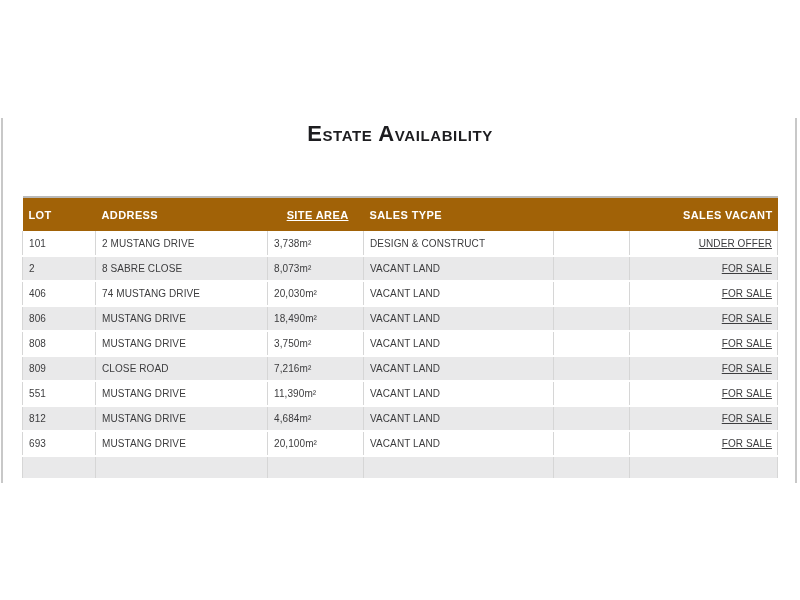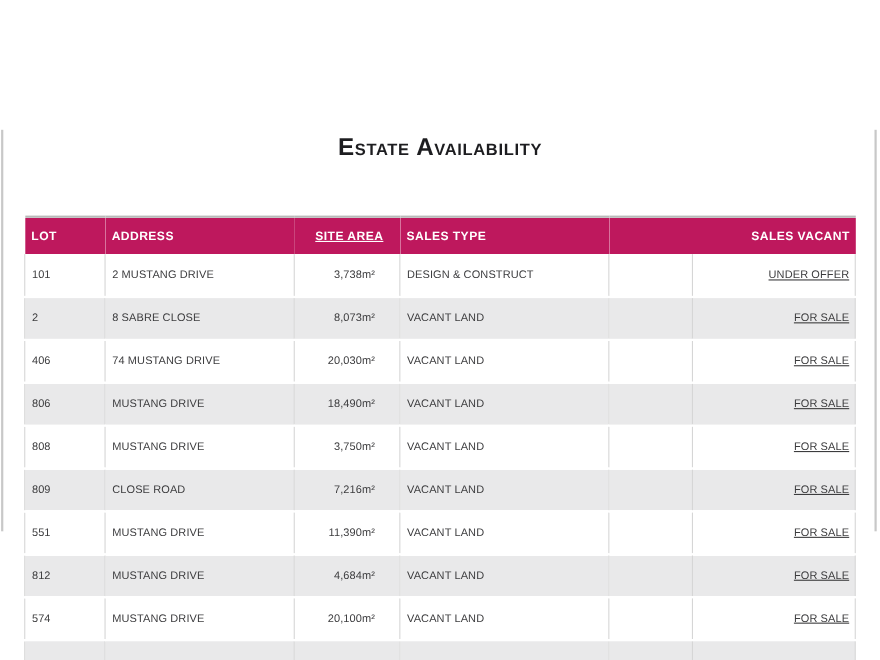--- a/index.html
+++ b/index.html
@@ -60,51 +60,51 @@
     table-layout: fixed;
   }
   col.c-lot   { width: 73px; }
   col.c-addr  { width: 172px; }
   col.c-area  { width: 96px; }
   col.c-type  { width: 190px; }
   col.c-note  { width: 76px; }
   col.c-price { width: 148px; }
 
   thead th {
-    background: #be185d;
+    background: #a16207;
     border-top: 2px solid #b9b9b9;
     color: #ffffff;
     font-size: 11px;
     font-weight: 700;
     letter-spacing: 0.4px;
     height: 34px;
     padding: 0 6px;
     text-align: left;
     white-space: nowrap;
     overflow: hidden;
   }
   thead th.num   { text-align: right; padding-right: 15px; text-decoration: underline; }
   thead th.price { text-align: right; padding-right: 5px; }
 
   tbody td {
-    height: 39px;
+    height: 25px;
     font-size: 10px;
     font-weight: 400;
     color: #3c3c3e;
     letter-spacing: 0.1px;
     padding: 0 6px;
     border-right: 1px solid #d6d6d6;
     border-bottom: 2px solid #ffffff;
     white-space: nowrap;
     overflow: hidden;
     background: #ffffff;
   }
   tbody td:first-child { border-left: 1px solid #d6d6d6; }
   tbody tr:nth-child(even) td { background: #e9e9ea; }
-  tbody td.num   { text-align: right; padding-right: 22px; }
+  tbody td.num   { padding-right: 22px; }
   tbody td.price { text-align: right; padding-right: 5px; text-decoration: underline; }
   tbody tr.empty-row td { height: 23px; }
 </style>
 </head>
 <body>
 
 <div class="page-edge left"></div>
 <div class="page-edge right"></div>
 
 <div class="doc-header">
@@ -190,21 +190,21 @@
       </tr>
       <tr>
         <td>812</td>
         <td>MUSTANG DRIVE</td>
         <td class="num">4,684m²</td>
         <td>VACANT LAND</td>
         <td></td>
         <td class="price">FOR SALE</td>
       </tr>
       <tr>
-        <td>574</td>
+        <td>693</td>
         <td>MUSTANG DRIVE</td>
         <td class="num">20,100m²</td>
         <td>VACANT LAND</td>
         <td></td>
         <td class="price">FOR SALE</td>
       </tr>
       <tr class="empty-row">
         <td></td>
         <td></td>
         <td class="num"></td>

